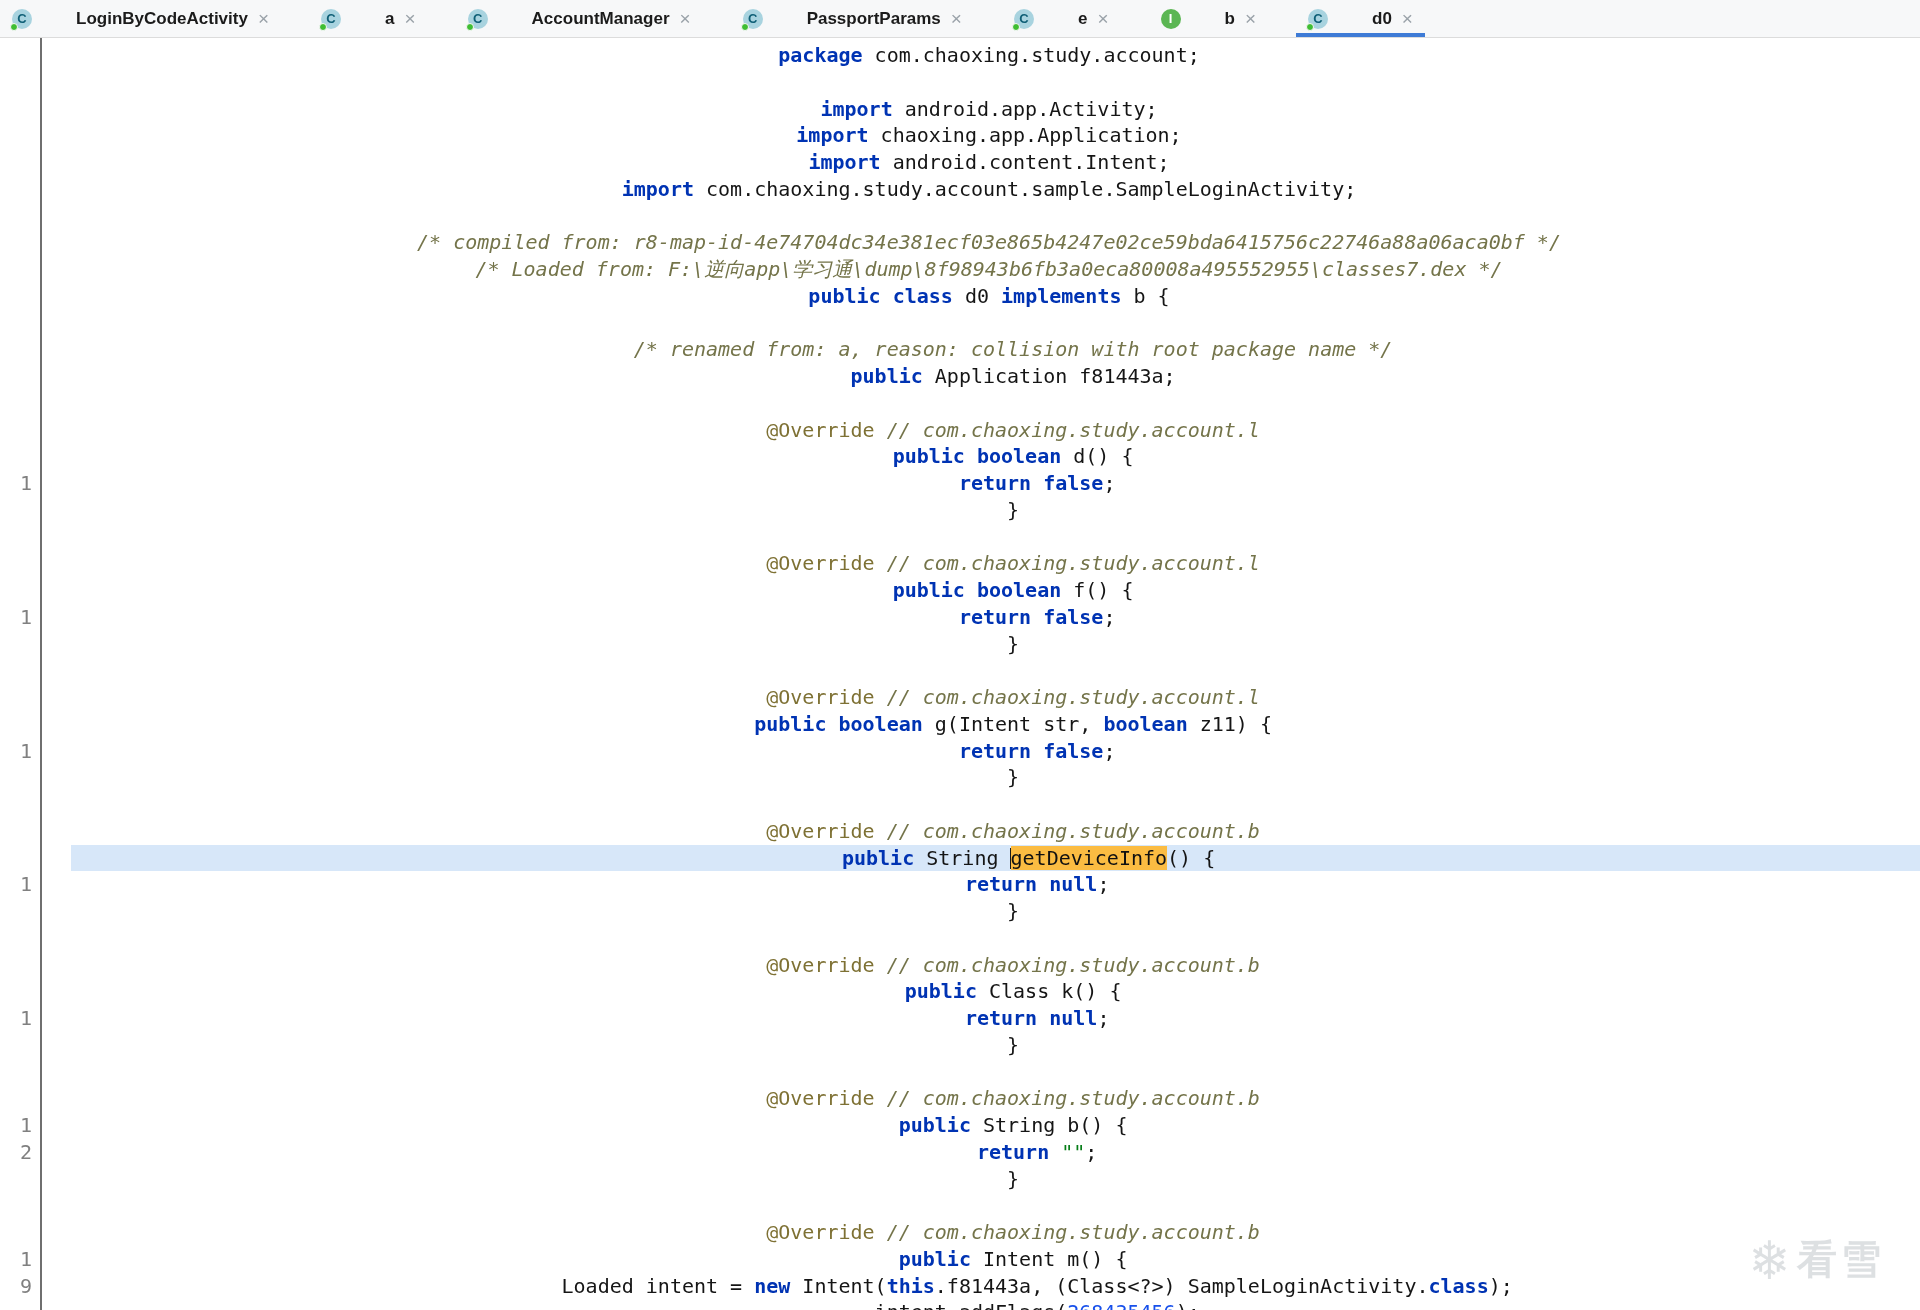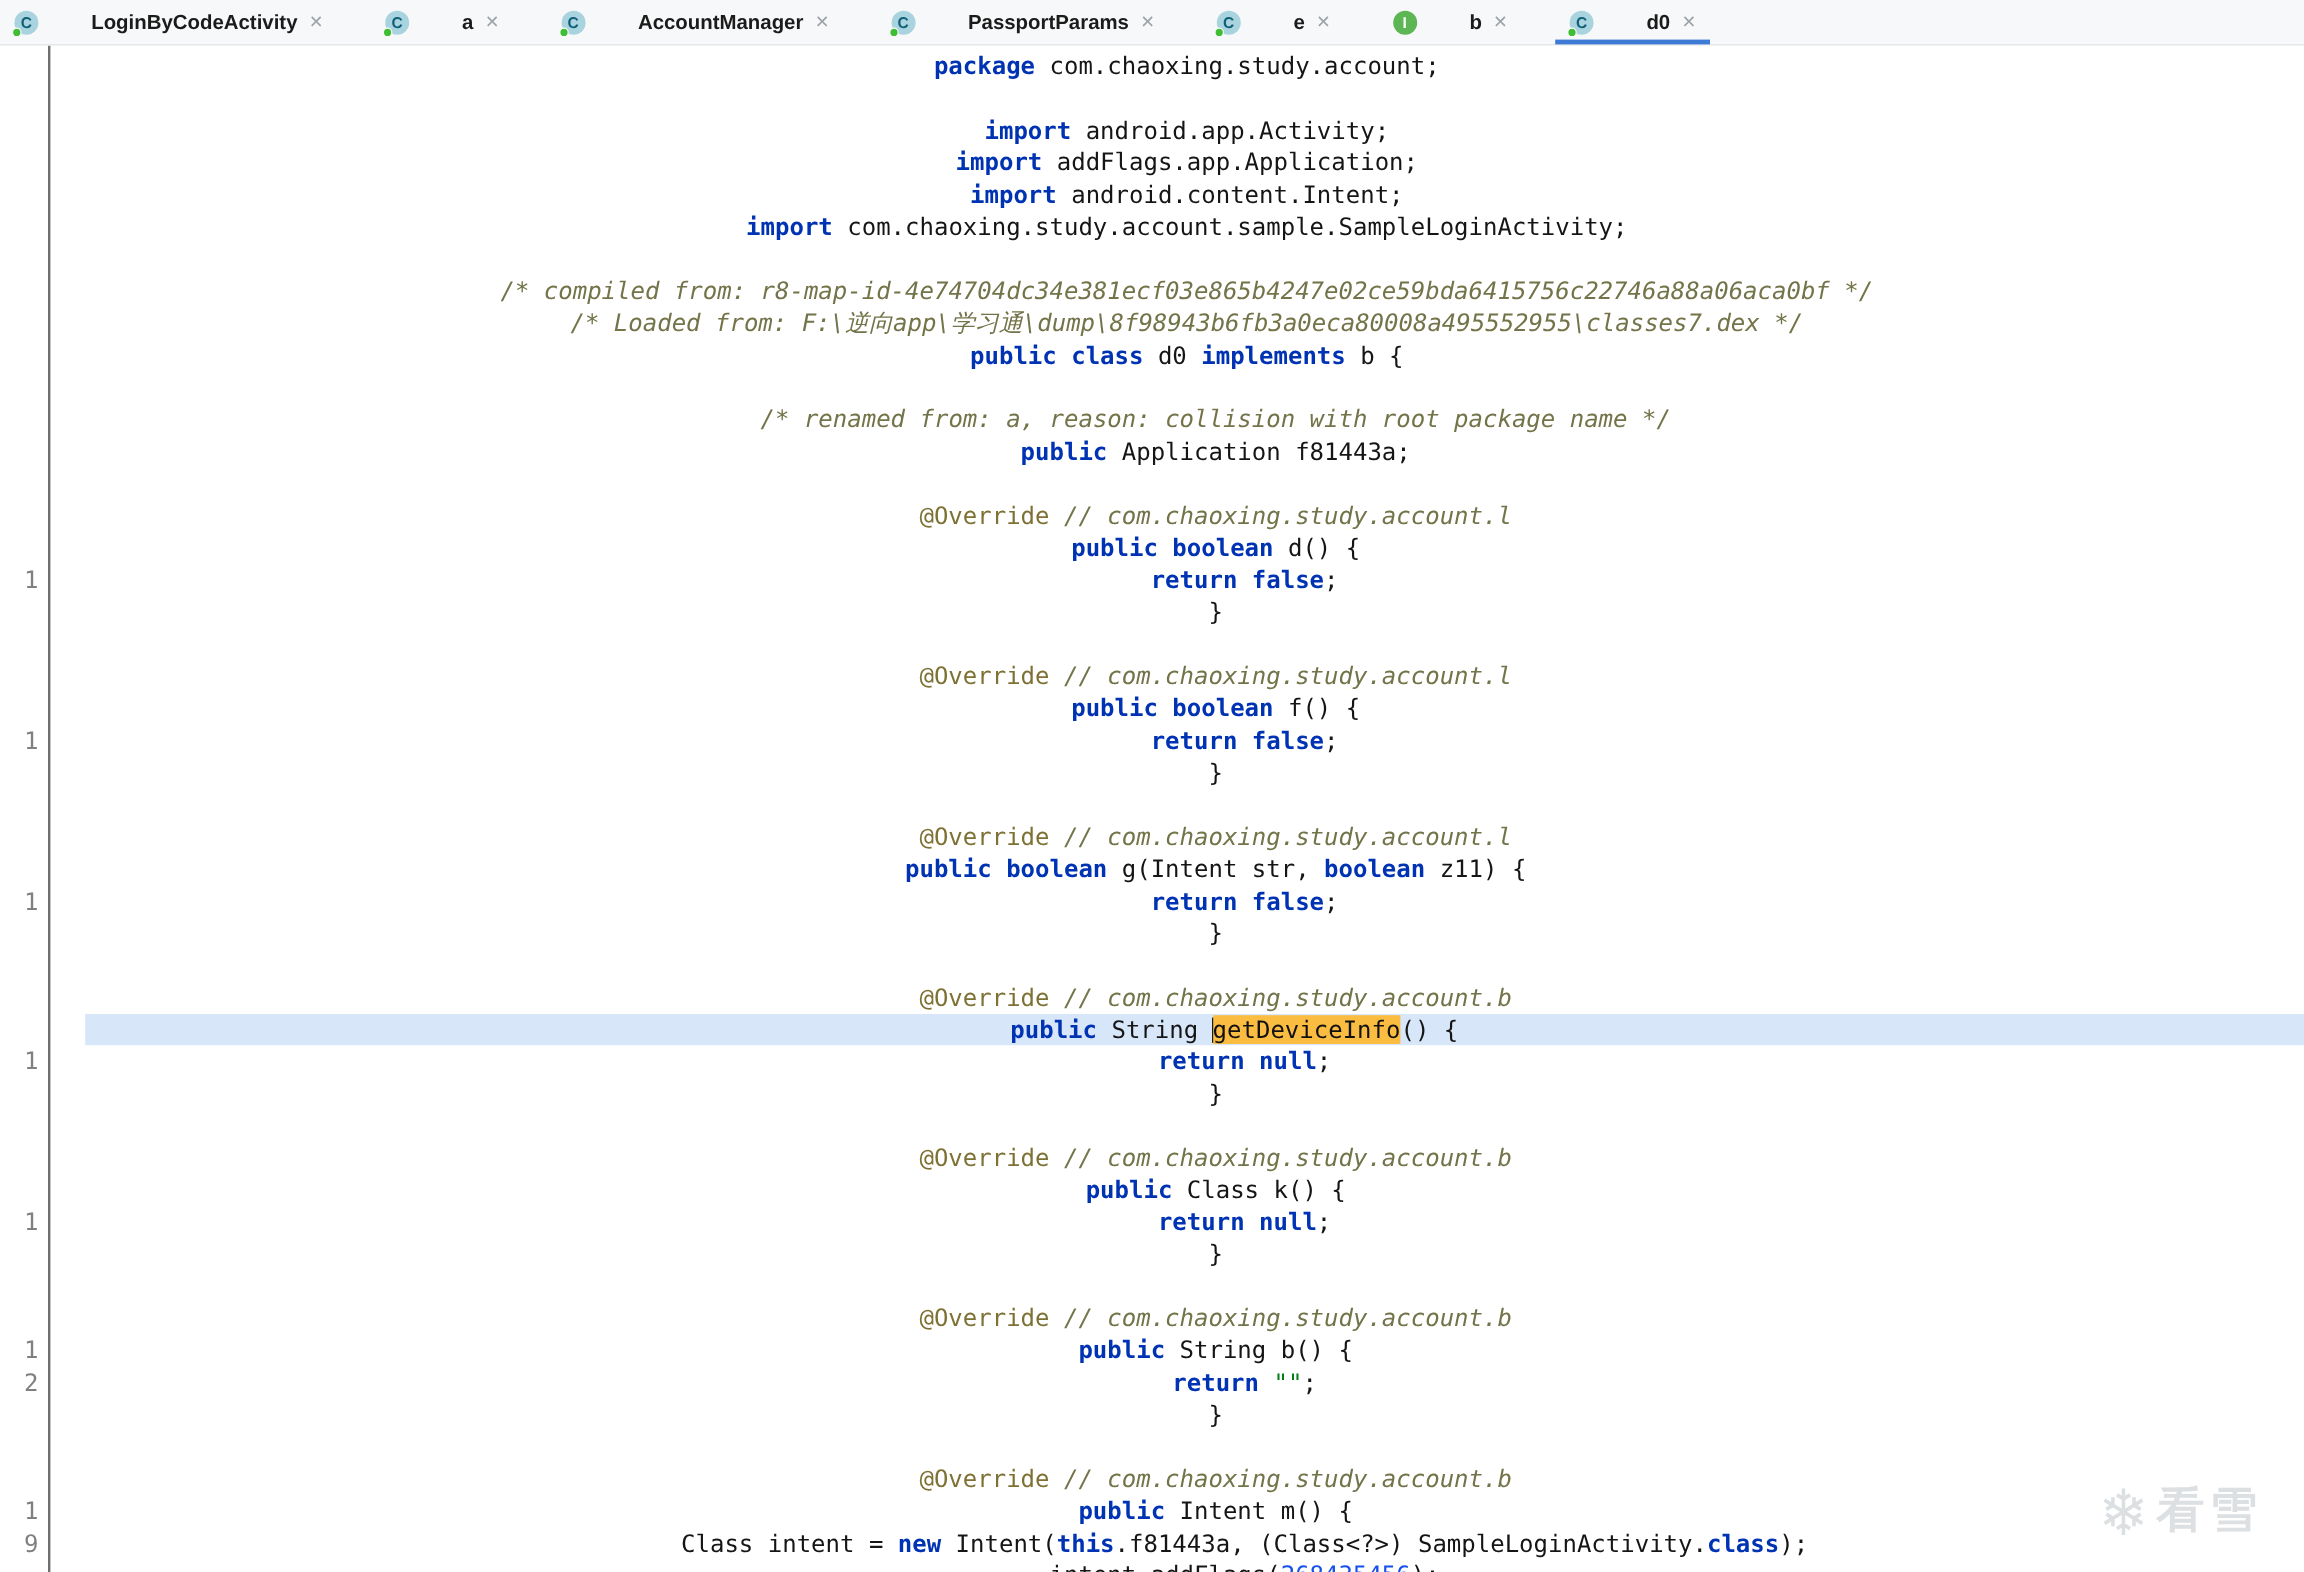--- a/index.html
+++ b/index.html
@@ -139,21 +139,21 @@
       <span class="tab-close">×</span>
     </div>
   </div>
 
 <div class="editor">
   <div class="divider"></div>
   <div class="code-lines">
       <div class="line"><span class="gutter"></span><span class="content"><span class="tok-kw">package</span><span class="tok-pl"> com.chaoxing.study.account;</span></span></div>
       <div class="line"><span class="gutter"></span><span class="content"></span></div>
       <div class="line"><span class="gutter"></span><span class="content"><span class="tok-kw">import</span><span class="tok-pl"> android.app.Activity;</span></span></div>
-      <div class="line"><span class="gutter"></span><span class="content"><span class="tok-kw">import</span><span class="tok-pl"> addFlags.app.Application;</span></span></div>
+      <div class="line"><span class="gutter"></span><span class="content"><span class="tok-kw">import</span><span class="tok-pl"> chaoxing.app.Application;</span></span></div>
       <div class="line"><span class="gutter"></span><span class="content"><span class="tok-kw">import</span><span class="tok-pl"> android.content.Intent;</span></span></div>
       <div class="line"><span class="gutter"></span><span class="content"><span class="tok-kw">import</span><span class="tok-pl"> com.chaoxing.study.account.sample.SampleLoginActivity;</span></span></div>
       <div class="line"><span class="gutter"></span><span class="content"></span></div>
       <div class="line"><span class="gutter"></span><span class="content"><span class="tok-com">/* compiled from: r8-map-id-4e74704dc34e381ecf03e865b4247e02ce59bda6415756c22746a88a06aca0bf */</span></span></div>
       <div class="line"><span class="gutter"></span><span class="content"><span class="tok-com">/* Loaded from: F:\逆向app\学习通\dump\8f98943b6fb3a0eca80008a495552955\classes7.dex */</span></span></div>
       <div class="line"><span class="gutter"></span><span class="content"><span class="tok-kw">public</span><span class="tok-pl"> </span><span class="tok-kw">class</span><span class="tok-pl"> d0 </span><span class="tok-kw">implements</span><span class="tok-pl"> b {</span></span></div>
       <div class="line"><span class="gutter"></span><span class="content"></span></div>
       <div class="line"><span class="gutter"></span><span class="content"><span class="tok-com">    /* renamed from: a, reason: collision with root package name */</span></span></div>
       <div class="line"><span class="gutter"></span><span class="content"><span class="tok-pl">    </span><span class="tok-kw">public</span><span class="tok-pl"> Application f81443a;</span></span></div>
       <div class="line"><span class="gutter"></span><span class="content"></span></div>
@@ -182,20 +182,20 @@
       <div class="line"><span class="gutter">1</span><span class="content"><span class="tok-pl">        </span><span class="tok-kw">return</span><span class="tok-pl"> </span><span class="tok-kw">null</span><span class="tok-pl">;</span></span></div>
       <div class="line"><span class="gutter"></span><span class="content"><span class="tok-pl">    }</span></span></div>
       <div class="line"><span class="gutter"></span><span class="content"></span></div>
       <div class="line"><span class="gutter"></span><span class="content"><span class="tok-ann">    @Override </span><span class="tok-com">// com.chaoxing.study.account.b</span></span></div>
       <div class="line"><span class="gutter">1</span><span class="content"><span class="tok-pl">    </span><span class="tok-kw">public</span><span class="tok-pl"> String b() {</span></span></div>
       <div class="line"><span class="gutter">2</span><span class="content"><span class="tok-pl">        </span><span class="tok-kw">return</span><span class="tok-pl"> </span><span class="tok-str">""</span><span class="tok-pl">;</span></span></div>
       <div class="line"><span class="gutter"></span><span class="content"><span class="tok-pl">    }</span></span></div>
       <div class="line"><span class="gutter"></span><span class="content"></span></div>
       <div class="line"><span class="gutter"></span><span class="content"><span class="tok-ann">    @Override </span><span class="tok-com">// com.chaoxing.study.account.b</span></span></div>
       <div class="line"><span class="gutter">1</span><span class="content"><span class="tok-pl">    </span><span class="tok-kw">public</span><span class="tok-pl"> Intent m() {</span></span></div>
-      <div class="line"><span class="gutter">9</span><span class="content"><span class="tok-pl">        Class intent = </span><span class="tok-kw">new</span><span class="tok-pl"> Intent(</span><span class="tok-kw">this</span><span class="tok-pl">.f81443a, (Class&lt;?&gt;) SampleLoginActivity.</span><span class="tok-kw">class</span><span class="tok-pl">);</span></span></div>
+      <div class="line"><span class="gutter">9</span><span class="content"><span class="tok-pl">        Loaded intent = </span><span class="tok-kw">new</span><span class="tok-pl"> Intent(</span><span class="tok-kw">this</span><span class="tok-pl">.f81443a, (Class&lt;?&gt;) SampleLoginActivity.</span><span class="tok-kw">class</span><span class="tok-pl">);</span></span></div>
       <div class="line"><span class="gutter"></span><span class="content"><span class="tok-pl">        intent.addFlags(</span><span class="tok-num">268435456</span><span class="tok-pl">);</span></span></div>
     </div>
   <div class="watermark">
     <span class="wm-flake">❄</span>
     <span class="wm-text">看雪</span>
   </div>
 </div>
 
 </body></html>

